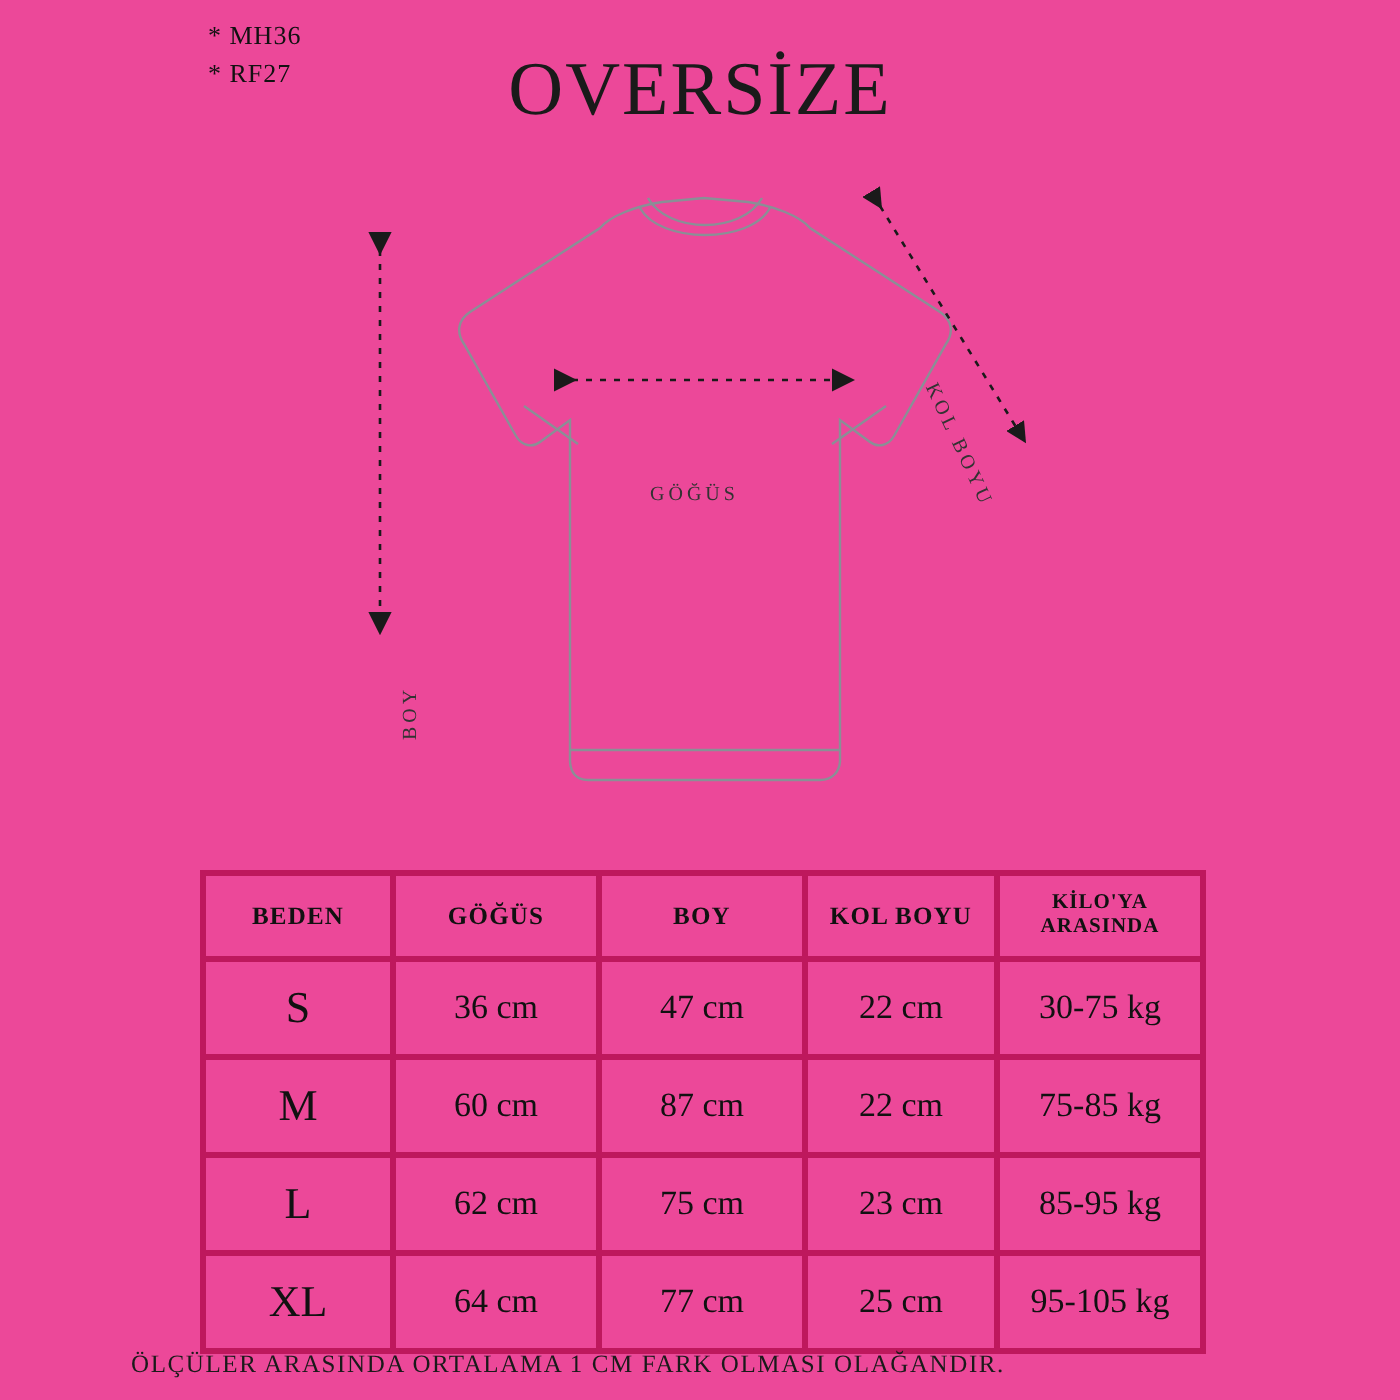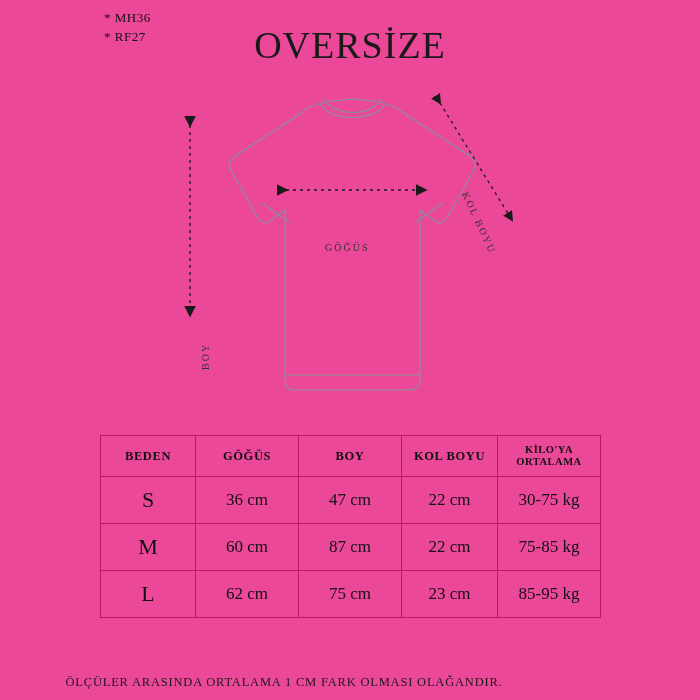--- a/index.html
+++ b/index.html
@@ -78,21 +78,21 @@
     top: 435px;
     width: 500px;
   }
   table.size-table {
     border-collapse: collapse;
     width: 500px;
     table-layout: fixed;
   }
   table.size-table th,
   table.size-table td {
-    border: 1px solid #be185d;
+    border: 3px solid #be185d;
     text-align: center;
     font-family: "Liberation Serif", serif;
     color: #111;
   }
   table.size-table thead th {
     height: 38px;
     font-size: 12.5px;
     font-weight: 700;
     letter-spacing: 0.6px;
   }
@@ -208,21 +208,21 @@
           <col class="c5">
       </colgroup>
       <thead>
         <tr>
           <th>BEDEN</th>
           <th>GÖĞÜS</th>
           <th>BOY</th>
           <th>KOL BOYU</th>
           <th class="small2">
             <div>KİLO'YA</div>
-            <div>ORTALAMA</div>
+            <div>ARASINDA</div>
           </th>
         </tr>
       </thead>
       <tbody>
         <tr>
           <td class="beden">S</td>
           <td>36 cm</td>
           <td>47 cm</td>
           <td>22  cm</td>
           <td>30-75 kg</td>
@@ -234,19 +234,26 @@
           <td>22 cm</td>
           <td>75-85 kg</td>
         </tr>
         <tr>
           <td class="beden">L</td>
           <td>62 cm</td>
           <td>75 cm</td>
           <td>23 cm</td>
           <td>85-95 kg</td>
         </tr>
+        <tr>
+          <td class="beden">XL</td>
+          <td>64 cm</td>
+          <td>77 cm</td>
+          <td>25 cm</td>
+          <td>95-105 kg</td>
+        </tr>
       </tbody>
     </table>
   </div>
 
   <div class="footer">ÖLÇÜLER ARASINDA ORTALAMA 1 CM FARK OLMASI OLAĞANDIR.</div>
 
 </div>
 
 </body></html>

